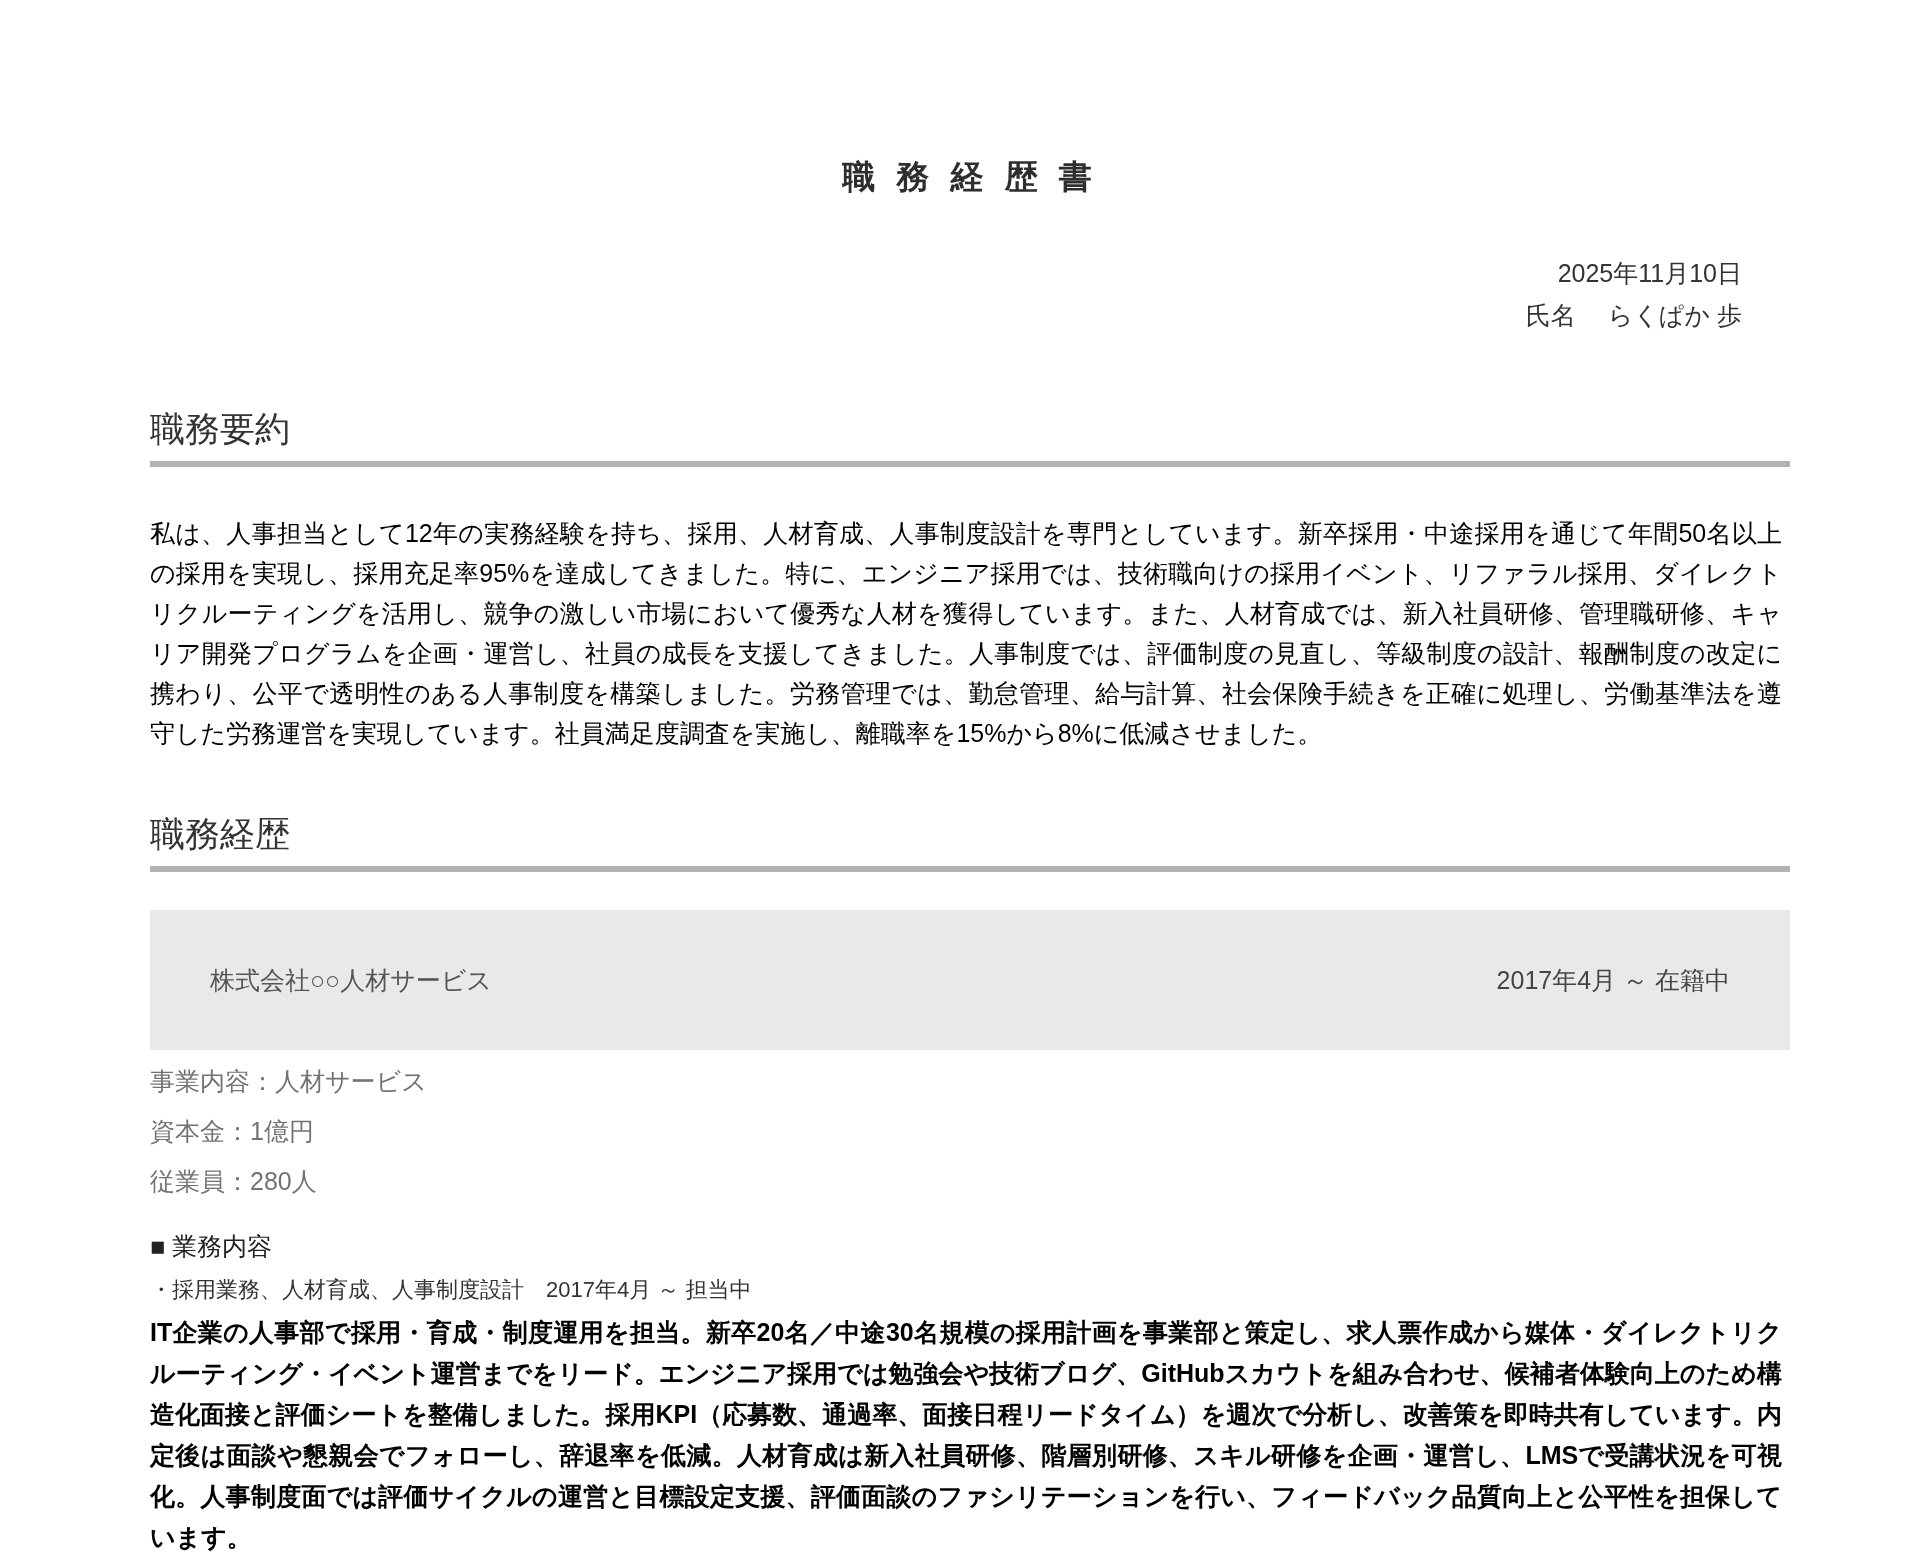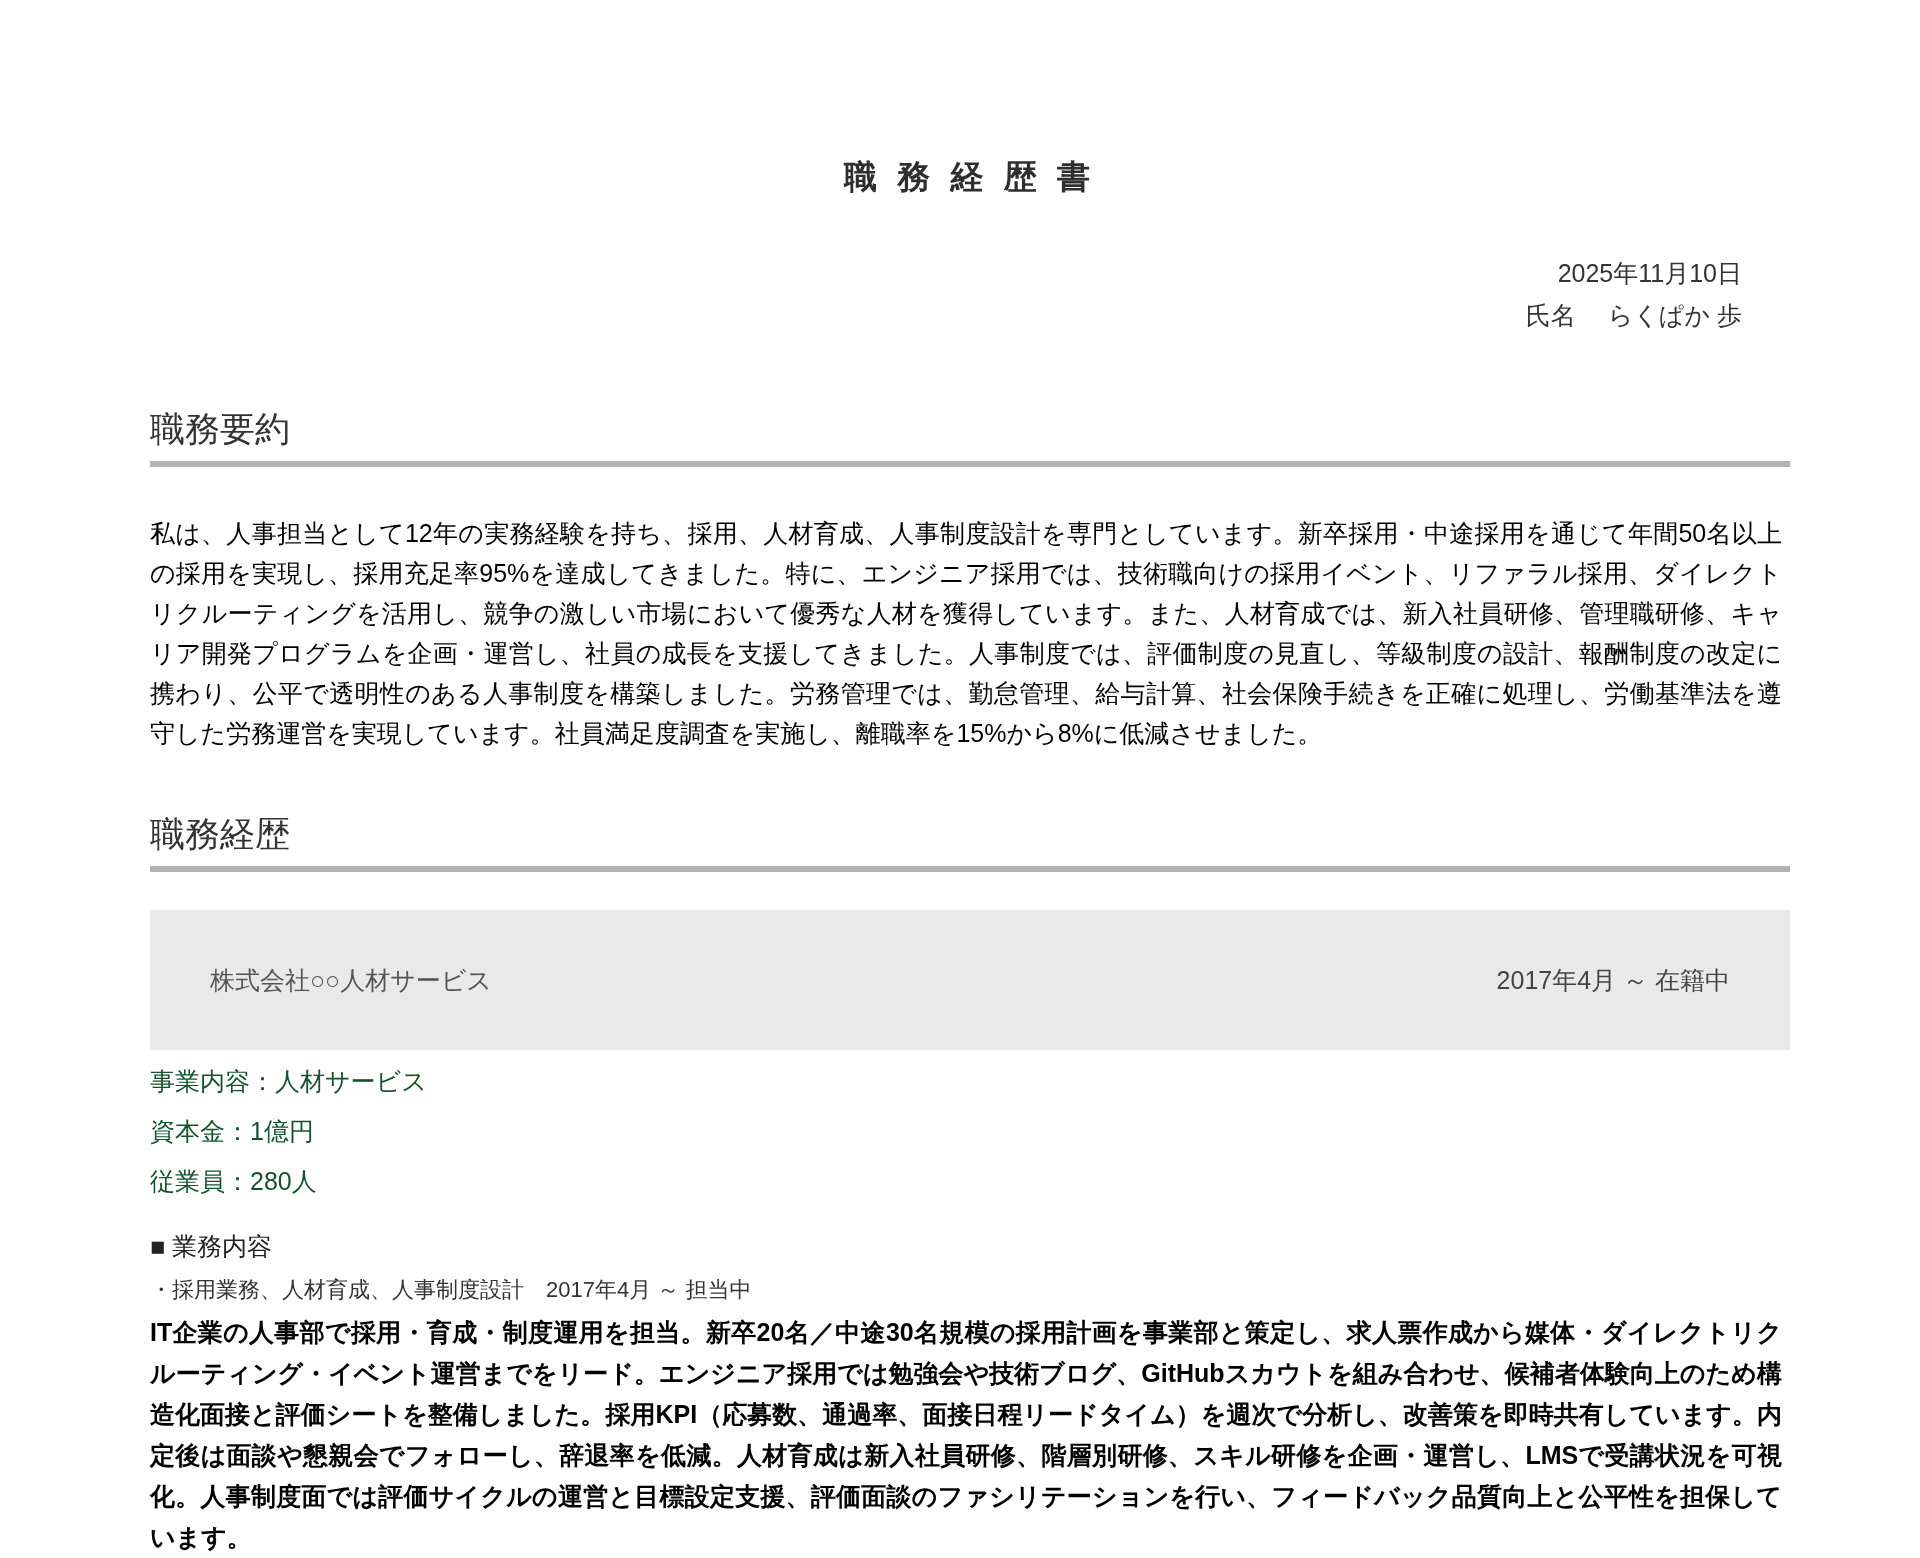--- a/index.html
+++ b/index.html
@@ -19,21 +19,20 @@
     margin-left: 150px;
   }
   .title {
     margin: 0;
     padding-top: 155px;
     text-align: center;
     font-size: 33px;
     font-weight: 600;
     letter-spacing: 6px;
     color: #2e2e2e;
-    font-family: Liberation Serif, serif;
   }
   .meta {
     margin-top: 52px;
     text-align: right;
     padding-right: 48px;
     font-size: 25px;
     line-height: 42px;
     color: #333333;
   }
   .section-heading {
@@ -67,21 +66,21 @@
     padding: 0 60px;
     box-sizing: border-box;
     font-size: 25px;
   }
   .company-name { color: #555555; }
   .company-period { color: #444444; }
   .company-details {
     margin-top: 6px;
     font-size: 25px;
     line-height: 50px;
-    color: #14532d;
+    color: #737373;
   }
   .duties-heading {
     margin-top: 20px;
     font-size: 25px;
     line-height: 41px;
     color: #222222;
   }
   .duties-role {
     margin-top: 2px;
     font-size: 22px;

